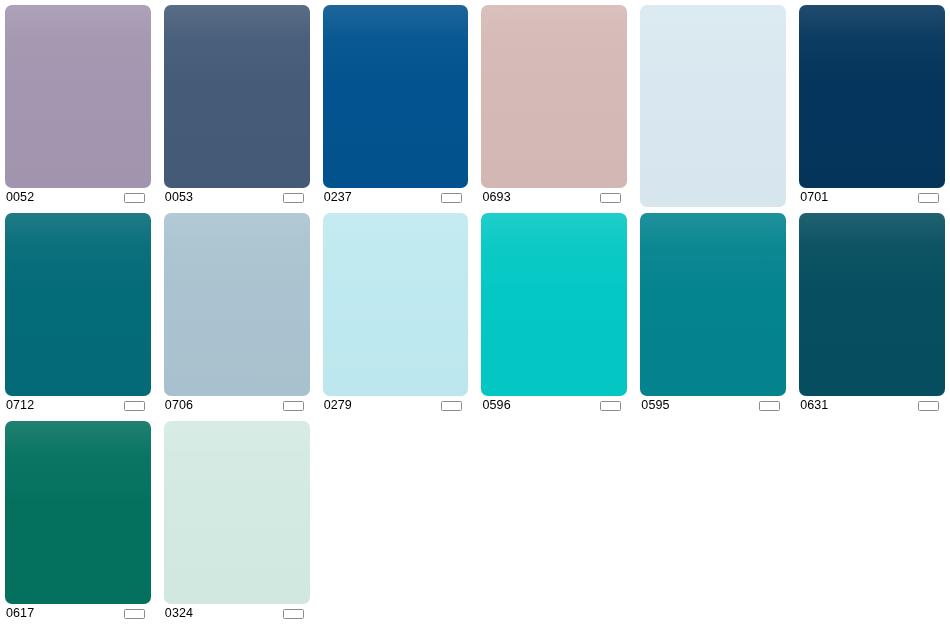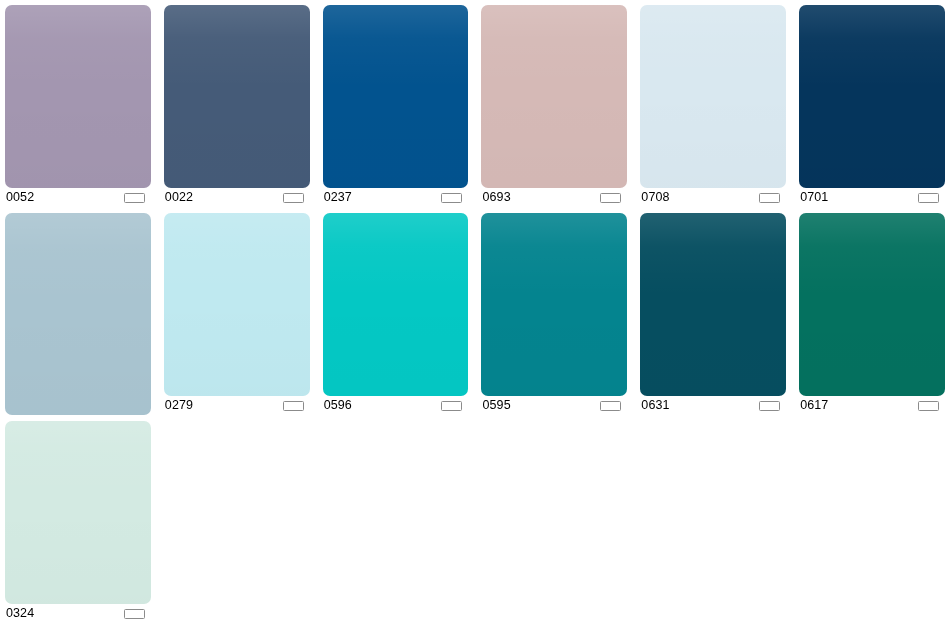--- a/index.html
+++ b/index.html
@@ -83,21 +83,21 @@
     <div class="swatch-chip" style="background-color: rgb(163, 150, 176);"></div>
     <div class="swatch-footer">
       <span class="swatch-code">0052</span>
       <span class="card-icon"></span>
     </div>
   </div>
 
   <div class="swatch-cell">
     <div class="swatch-chip" style="background-color: rgb(69, 91, 120);"></div>
     <div class="swatch-footer">
-      <span class="swatch-code">0022</span>
+      <span class="swatch-code">0053</span>
       <span class="card-icon"></span>
     </div>
   </div>
 
 
   <div class="swatch-cell">
     <div class="swatch-chip" style="background-color: rgb(2, 83, 143);"></div>
     <div class="swatch-footer">
       <span class="swatch-code">0237</span>
       <span class="card-icon"></span>
@@ -107,39 +107,46 @@
   <div class="swatch-cell">
     <div class="swatch-chip" style="background-color: rgb(213, 185, 182);"></div>
     <div class="swatch-footer">
       <span class="swatch-code">0693</span>
       <span class="card-icon"></span>
     </div>
   </div>
 
   <div class="swatch-cell">
     <div class="swatch-chip" style="background-color: rgb(217, 232, 240);"></div>
-    <div class="swatch-footer">
-      <span class="swatch-code">0708</span>
-      <span class="card-icon"></span>
-    </div>
   </div>
 
 
 
   <div class="swatch-cell">
     <div class="swatch-chip" style="background-color: rgb(5, 53, 92);"></div>
     <div class="swatch-footer">
       <span class="swatch-code">0701</span>
       <span class="card-icon"></span>
     </div>
   </div>
 
+  <div class="swatch-cell">
+    <div class="swatch-chip" style="background-color: rgb(4, 107, 120);"></div>
+    <div class="swatch-footer">
+      <span class="swatch-code">0712</span>
+      <span class="card-icon"></span>
+    </div>
+  </div>
 
   <div class="swatch-cell">
     <div class="swatch-chip" style="background-color: rgb(169, 196, 208);"></div>
+    <div class="swatch-footer">
+      <span class="swatch-code">0706</span>
+      <span class="card-icon"></span>
+    </div>
   </div>
 
   <div class="swatch-cell">
     <div class="swatch-chip" style="background-color: rgb(191, 233, 240);"></div>
     <div class="swatch-footer">
       <span class="swatch-code">0279</span>
       <span class="card-icon"></span>
     </div>
   </div>
 

